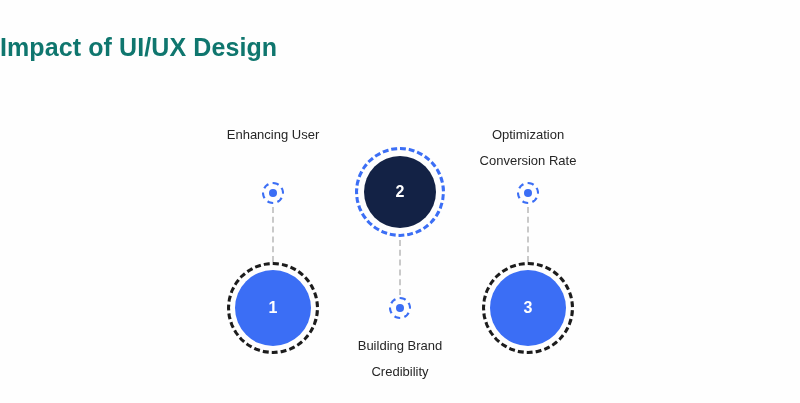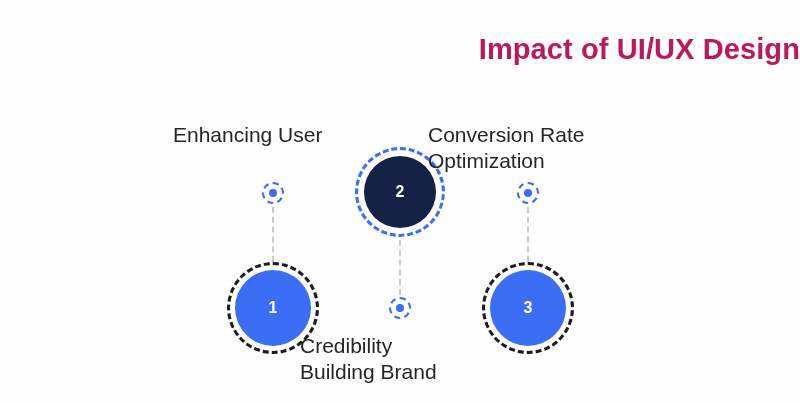--- a/index.html
+++ b/index.html
@@ -20,44 +20,45 @@
     height: 403px;
     background: #fefefe;
   }
 
   
   .title {
     position: absolute;
     left: 0;
     top: 33px;
     width: 800px;
-    text-align: right;
-    font-size: 29px;
+    text-align: left;
+    font-size: 25px;
     font-weight: bold;
-    color: #be185d;
+    color: #0f766e;
     letter-spacing: 0.1px;
   }
 
   
   .column {
     position: absolute;
     top: 0;
     width: 200px;
     height: 403px;
   }
   #col-1 { left: 173px; }
   #col-2 { left: 300px; }
   #col-3 { left: 428px; }
 
   
   .step-label {
     position: absolute;
     left: 0;
     width: 200px;
-    font-size: 21px;
+    text-align: center;
+    font-size: 13px;
     line-height: 26px;
     color: #262626;
   }
   .label-top    { top: 122px; }
   .label-bottom { top: 333px; }
 
   .label-line {
     display: block;
   }
 
@@ -188,31 +189,31 @@
     </div>
 
     <div class="connector connector-b"></div>
 
     <div class="target-icon icon-lower">
       <span class="ring"></span>
       <span class="dot"></span>
     </div>
 
     <div class="step-label label-bottom">
+      <span class="label-line">Building Brand</span>
       <span class="label-line">Credibility</span>
-      <span class="label-line">Building Brand</span>
     </div>
 
   </div>
 
   <div class="column" id="col-3">
 
     <div class="step-label label-top">
+      <span class="label-line">Optimization</span>
       <span class="label-line">Conversion Rate</span>
-      <span class="label-line">Optimization</span>
     </div>
 
     <div class="target-icon icon-upper">
       <span class="ring"></span>
       <span class="dot"></span>
     </div>
 
     <div class="connector connector-a"></div>
 
     <div class="node node-blue node-lower">

